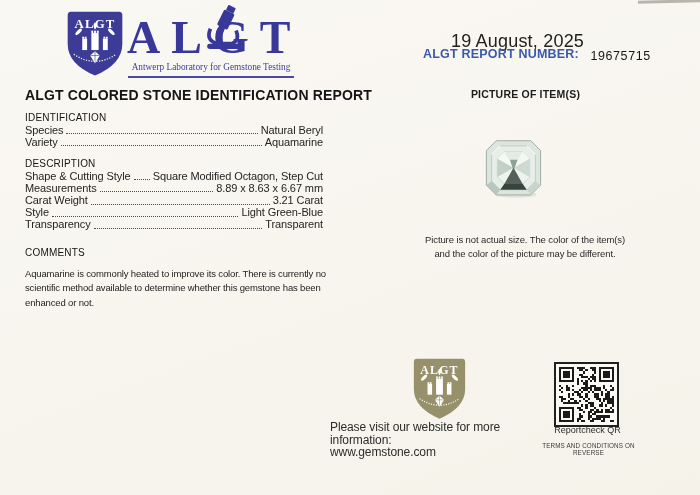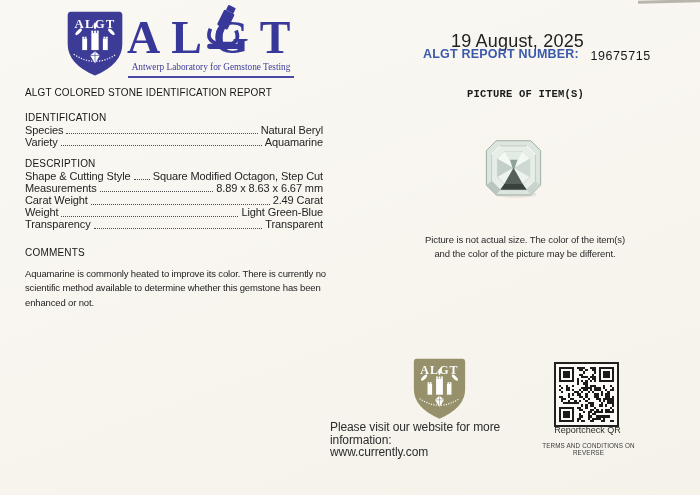--- a/index.html
+++ b/index.html
@@ -32,41 +32,41 @@
     font-family:"Liberation Serif", serif; font-size:9.3px; color:#3d3d9b; white-space:nowrap;
   }
   .brand-underline { position:absolute; left:128px; top:76px; width:166px; height:2px; background:#4a4aa6; }
 
   .meta-date { position:absolute; left:420px; top:31px; width:195px; text-align:center; font-size:18px; color:#22211f; letter-spacing:.2px; }
   .meta-report { position:absolute; left:423px; top:47px; white-space:nowrap; font-size:12.5px; }
   .meta-report .rep-label { color:#3b59ab; font-weight:bold; letter-spacing:.2px; }
   .meta-report .rep-number { color:#17171a; margin-left:8px; position:relative; top:2px; letter-spacing:.6px; }
 
   
-  .doc-title { position:absolute; left:25px; top:87px; font-size:10px; font-weight:normal; letter-spacing:.15px; color:#151515; }
+  .doc-title { position:absolute; left:25px; top:87px; font-size:14px; font-weight:bold; letter-spacing:.15px; color:#151515; }
   .sec-h { position:absolute; left:25px; font-size:10px; font-weight:normal; letter-spacing:.2px; color:#151515; }
   .sec-h.ident { top:112px; }
   .sec-h.desc  { top:158px; }
   .sec-h.comm  { top:247px; }
 
   .rows { position:absolute; left:25px; width:298px; }
   .rows.ident { top:124px; }
   .rows.desc  { top:170px; }
   .row { display:flex; align-items:flex-end; font-size:11px; letter-spacing:-.1px; height:12.2px; line-height:11.5px; color:#242424; }
   .row .leader { flex:1 1 auto; border-bottom:1.2px dotted #4c4c4c; margin:0 3px 2px 3px; min-width:12px; }
   .row .lbl { white-space:nowrap; }
   .row .val { white-space:nowrap; }
 
   .comments-text {
     position:absolute; left:25px; top:267px; width:306px;
     font-size:9.5px; letter-spacing:-.15px; line-height:14.4px; color:#232323;
   }
 
   
-  .pic-heading { position:absolute; left:398px; top:88px; width:255px; text-align:center; font-size:10.5px; font-weight:bold; letter-spacing:.2px;font-family:Liberation Mono, monospace; }
+  .pic-heading { position:absolute; left:398px; top:88px; width:255px; text-align:center; font-size:10.5px; font-weight:bold; letter-spacing:.2px; }
   .gem-wrap { position:absolute; left:483px; top:139px; width:61px; height:60px; }
   .gem-wrap svg { width:100%; height:100%; display:block; }
   .pic-caption { position:absolute; left:388px; top:233px; width:274px; text-align:center; font-size:9.5px; line-height:13.5px; color:#2a2a2a; letter-spacing:-.1px; }
 
   
   .footer-shield { position:absolute; left:411px; top:356px; width:57px; height:66px; color:#8e8960; opacity:.92; }
   .site-block { position:absolute; left:330px; top:421px; width:220px; text-align:left; font-size:12px; line-height:12.5px; color:#2c2c2c; letter-spacing:-.1px; }
   .qr-frame {
     position:absolute; left:554px; top:362px; width:65px; height:65px;
     border:2.5px solid #20201e; background:#fbfaf6; padding:3px;
@@ -161,24 +161,24 @@
       <span class="val">Square Modified Octagon, Step Cut</span>
     </div>
     <div class="row">
       <span class="lbl">Measurements</span>
       <span class="leader"></span>
       <span class="val">8.89 x 8.63 x 6.67 mm</span>
     </div>
     <div class="row">
       <span class="lbl">Carat Weight</span>
       <span class="leader"></span>
-      <span class="val">2.49 Carat</span>
-    </div>
-    <div class="row">
-      <span class="lbl">Weight</span>
+      <span class="val">3.21 Carat</span>
+    </div>
+    <div class="row">
+      <span class="lbl">Style</span>
       <span class="leader"></span>
       <span class="val">Light Green-Blue</span>
     </div>
     <div class="row">
       <span class="lbl">Transparency</span>
       <span class="leader"></span>
       <span class="val">Transparent</span>
     </div>
   </div>
 
@@ -212,21 +212,21 @@
     <div>and the color of the picture may be different.</div>
   </div>
 
   <div class="footer-shield">
     <svg viewBox="0 0 100 112">
         <use href="#shield-emblem"></use>
       </svg>
   </div>
   <div class="site-block">
     <div>Please visit our website for more information:</div>
-    <div>www.currently.com</div>
+    <div>www.gemstone.com</div>
   </div>
 
   <div class="qr-frame">
     <svg id="qr-svg" viewBox="0 0 25 25" shape-rendering="crispEdges">
         <rect x="0" y="0" width="1" height="1" fill="#1b1b19"></rect>
         <rect x="1" y="0" width="1" height="1" fill="#1b1b19"></rect>
         <rect x="2" y="0" width="1" height="1" fill="#1b1b19"></rect>
         <rect x="3" y="0" width="1" height="1" fill="#1b1b19"></rect>
         <rect x="4" y="0" width="1" height="1" fill="#1b1b19"></rect>
         <rect x="5" y="0" width="1" height="1" fill="#1b1b19"></rect>

